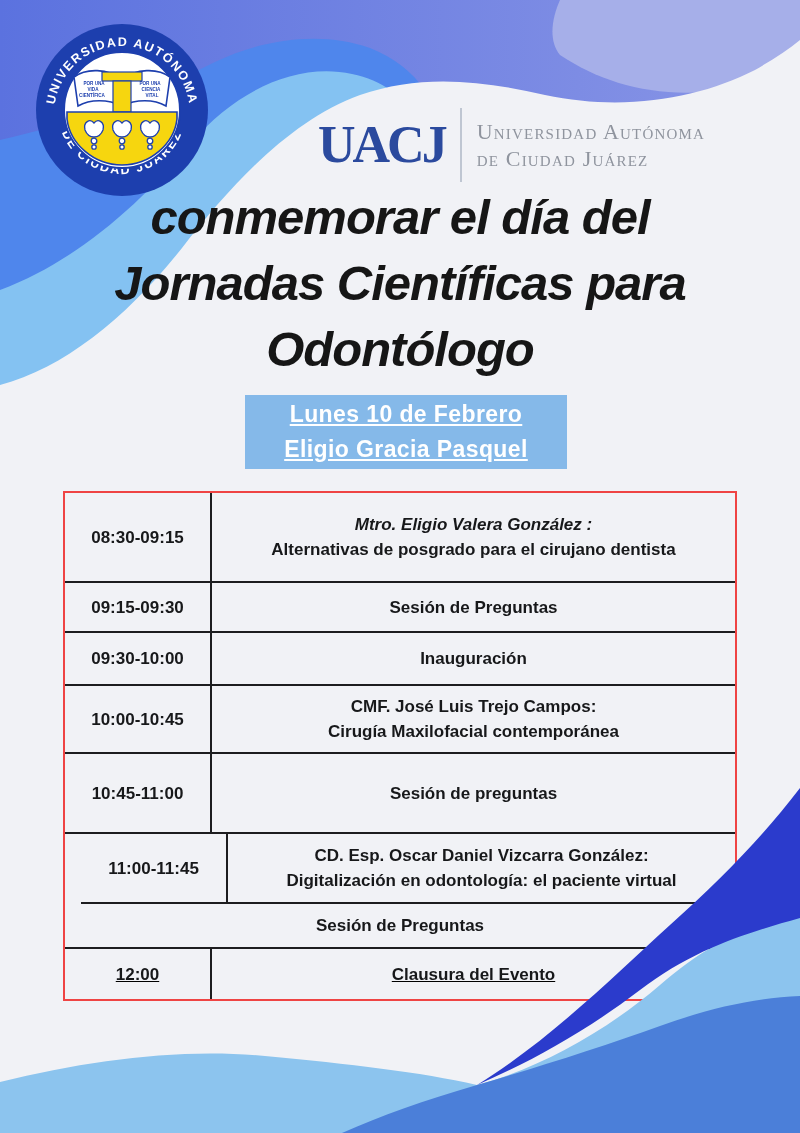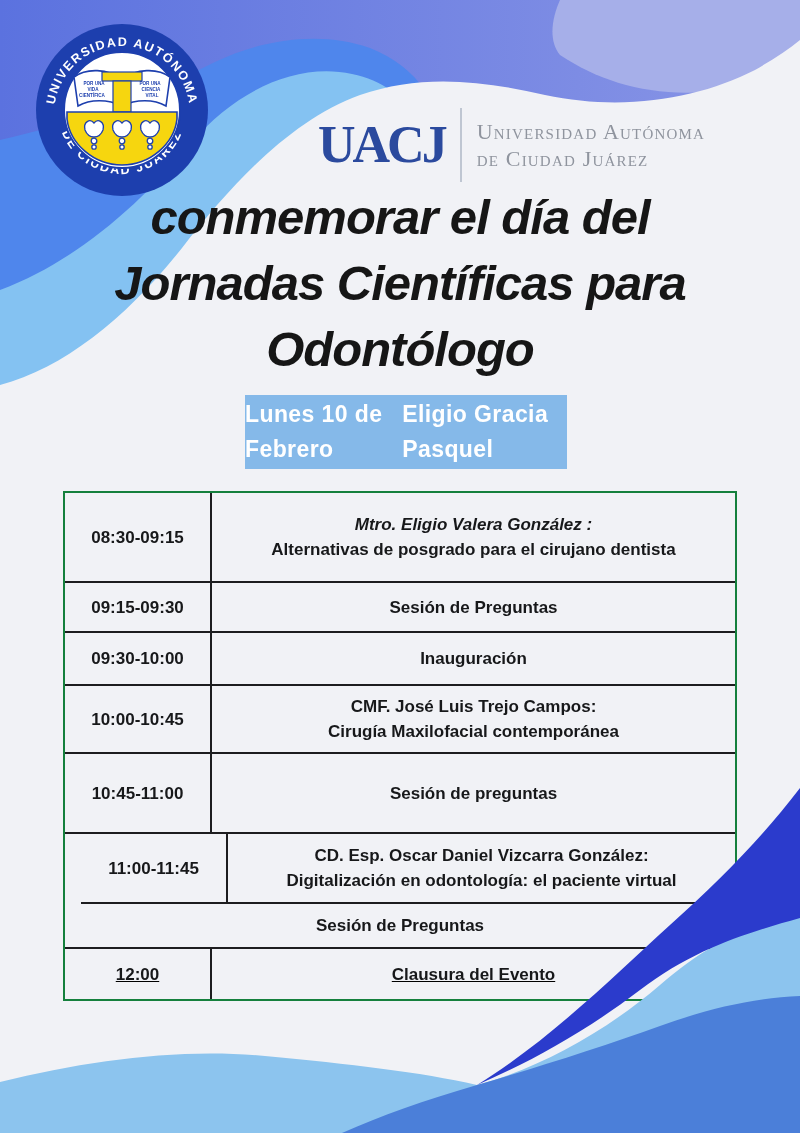--- a/index.html
+++ b/index.html
@@ -19,26 +19,26 @@
                 font-size:22px;line-height:27px;color:#8f949e;letter-spacing:1.2px;}
 
   
   .title{position:absolute;left:0;right:0;top:184px;text-align:center;z-index:2;
          font-style:italic;font-weight:700;font-size:49px;line-height:66px;
          color:#161616;letter-spacing:-1px;}
 
   
   .badge{position:absolute;left:245px;top:395px;width:322px;height:74px;z-index:2;
          background:#85b9e9;color:#ffffff;font-weight:700;font-size:23px;line-height:35px;
-         display:flex;flex-direction:row;align-items:center;justify-content:center;
-         letter-spacing:.4px;}
+         display:flex;flex-direction:column;align-items:center;justify-content:center;
+         letter-spacing:.4px;text-decoration:underline;}
 
   
   #schedule{position:absolute;left:63px;top:491px;width:674px;z-index:3;
-            border:2px solid #15803d;box-sizing:border-box;}
+            border:2px solid #ef4444;box-sizing:border-box;}
   .row{display:flex;border-bottom:2px solid #1d1d1f;box-sizing:border-box;}
   .row:last-child{border-bottom:none;text-decoration:underline;}
   .row:nth-child(1){height:90px;}
   .row:nth-child(2){height:50px;}
   .row:nth-child(3){height:53px;}
   .row:nth-child(4){height:68px;}
   .row:nth-child(5){height:80px;}
   .row:nth-child(6){height:70px;margin-left:16px;}
   .row:nth-child(7){height:45px;}
   .row:nth-child(8){height:50px;}

